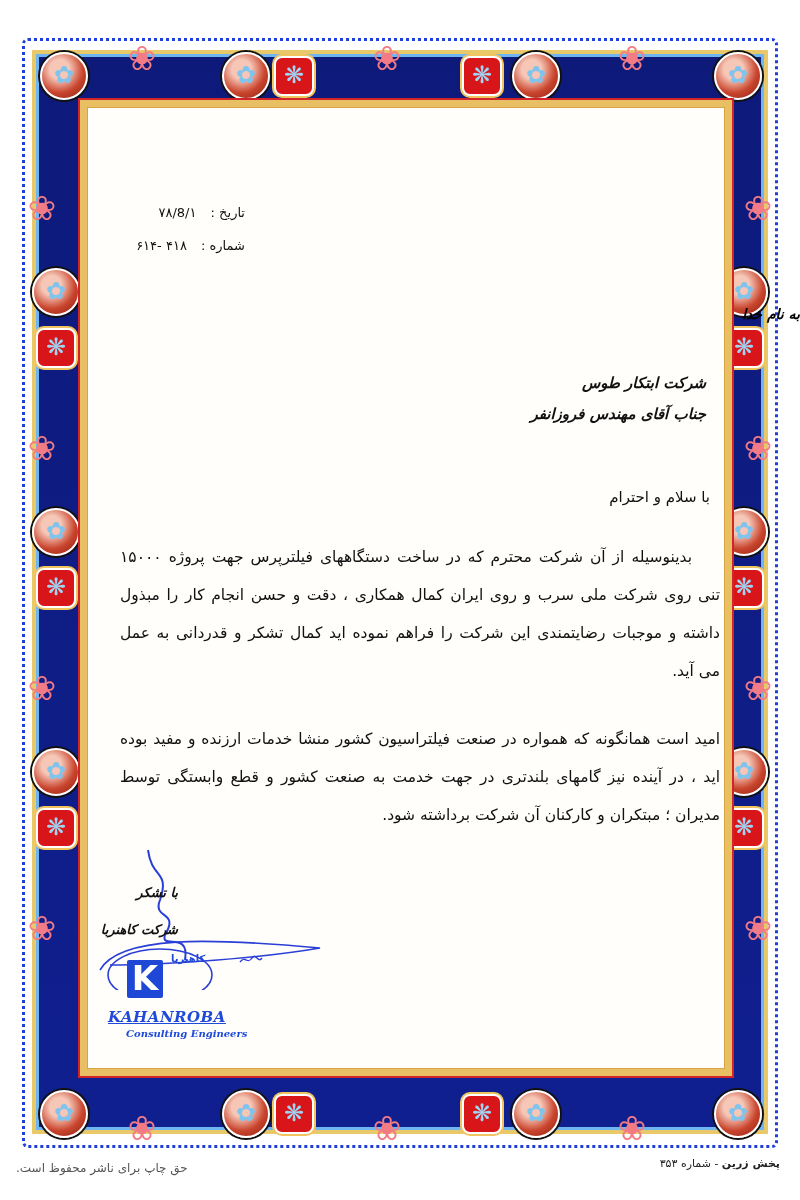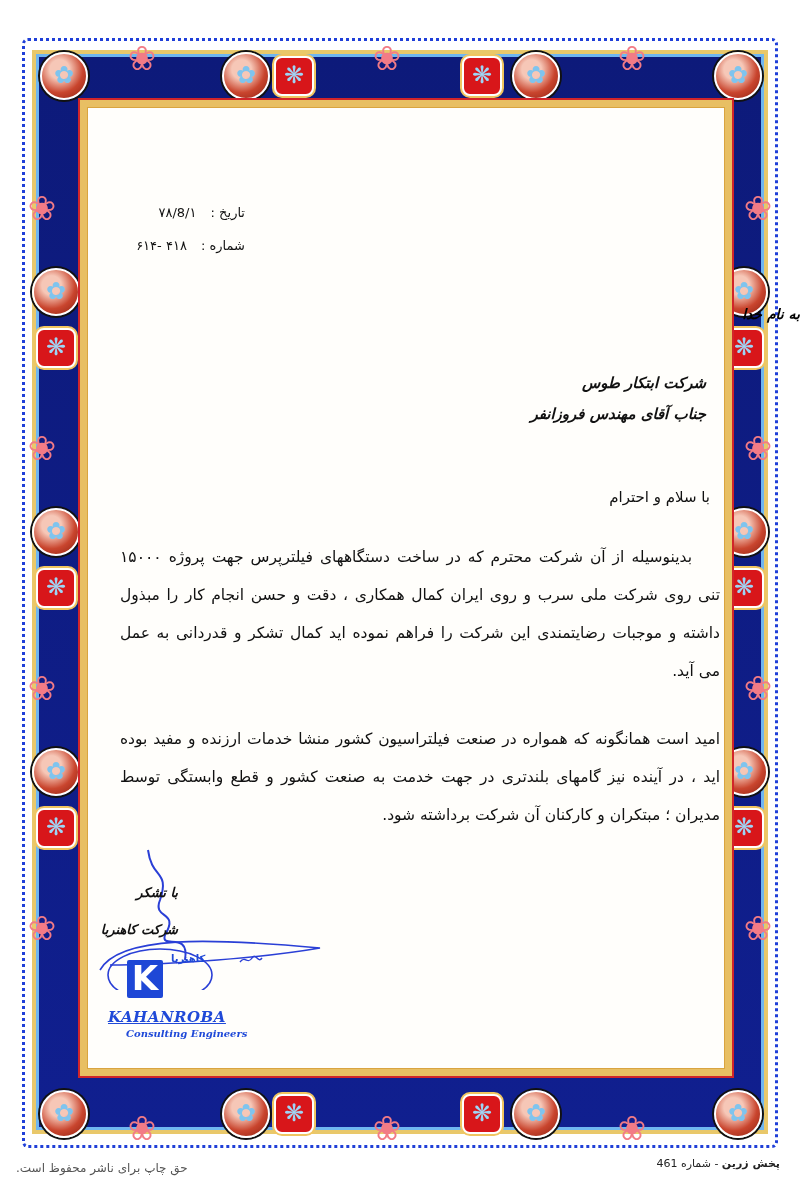--- a/index.html
+++ b/index.html
@@ -188,15 +188,15 @@
 
 <div class="rtl closing l1">با تشکر</div>
 <div class="rtl closing l2">شرکت کاهنربا</div>
 
 <div class="stamp-fa">کاهنربا</div>
 <div class="stamp-logo"></div>
 <div class="stamp-brand">KAHANROBA</div>
 <div class="stamp-sub">Consulting Engineers</div>
 
 <div class="footer-right">
-  <b>پخش زرین</b><span> - شماره 461</span>
+  <b>پخش زرین</b><span> - شماره ۳۵۳</span>
 </div>
 <div class="footer-left">حق چاپ برای ناشر محفوظ است.</div>
 
 </body></html>

